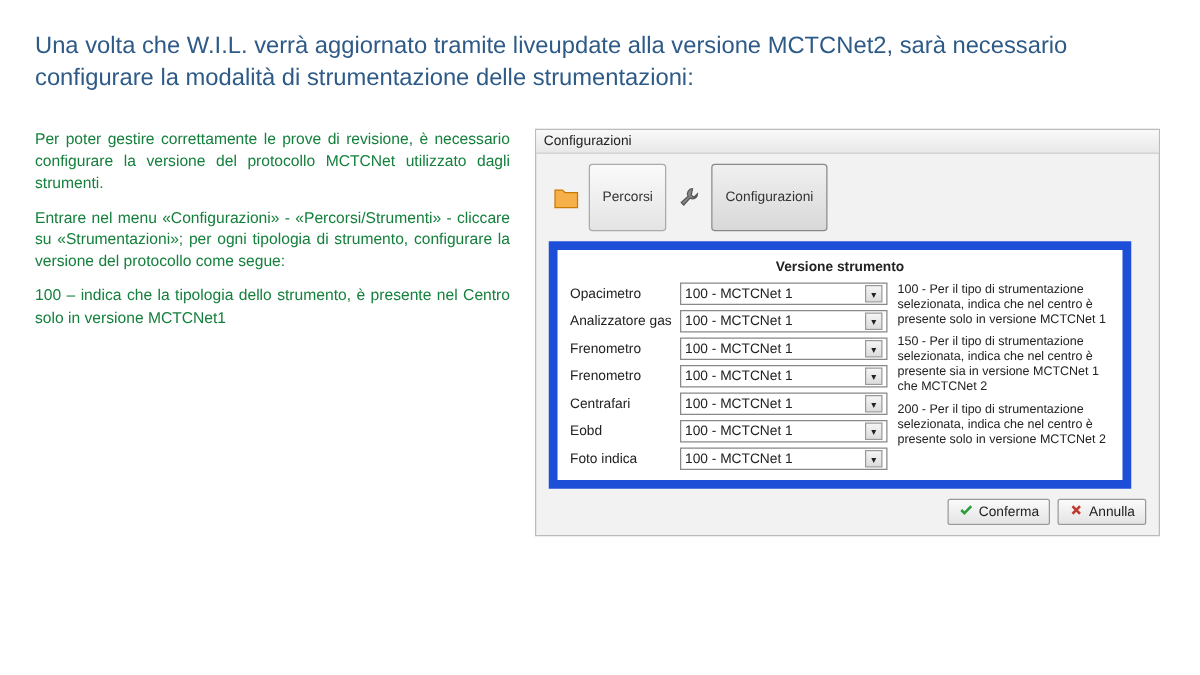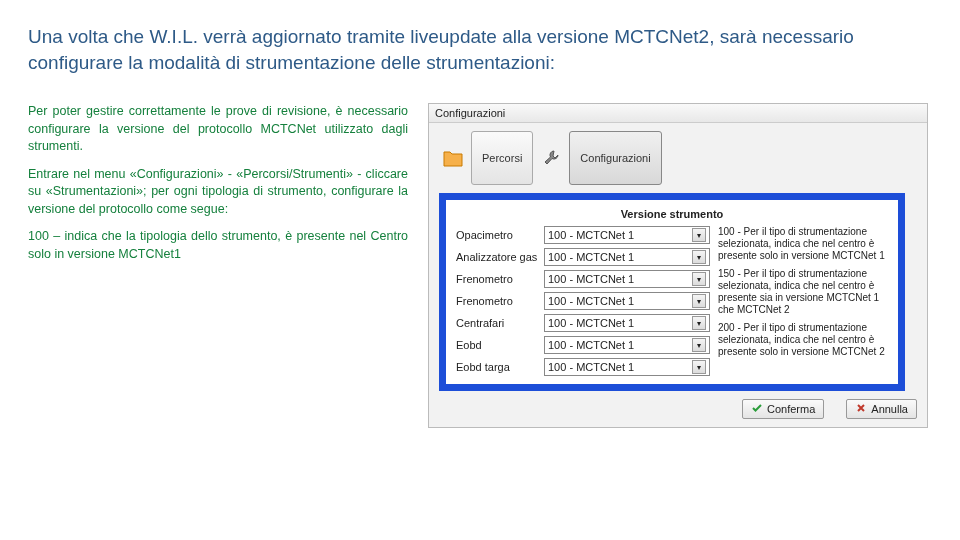--- a/index.html
+++ b/index.html
@@ -27,21 +27,21 @@
   .rowwrap { display: flex; gap: 8px; }
   .fieldcol { flex: 1; }
   .row { display: flex; align-items: center; margin-bottom: 4px; }
   .row .lbl { width: 88px; font-size: 11px; }
   .row .select { flex: 1; display: flex; align-items: center; background: #fff; border: 1px solid #888; height: 18px; padding: 0 3px; font-size: 11px; position: relative; justify-content: space-between; }
   .caret { width: 14px; height: 14px; background: linear-gradient(#f5f5f5,#dcdcdc); border: 1px solid #999; display: flex; align-items: center; justify-content: center; font-size: 8px; }
   
   .expl { width: 170px; font-size: 10px; color: #222; line-height: 1.2; }
   .expl div { margin-bottom: 6px; }
   
-  .btns { display: flex; justify-content: flex-end; gap: 22px; margin: 6px 10px 8px 10px; }
+  .btns { display: flex; justify-content: flex-end; gap: 6px; margin: 6px 10px 8px 10px; }
   .dlgbtn { display: flex; align-items: center; gap: 4px; background: linear-gradient(#fafafa,#e4e4e4); border: 1px solid #999; border-radius: 2px; padding: 2px 8px; font-size: 11px; }
 </style>
 </head>
 <body>
 
 <div class="page">
   <div class="heading">Una volta che W.I.L. verrà aggiornato tramite liveupdate alla versione MCTCNet2, sarà necessario configurare la modalità di strumentazione delle strumentazioni:</div>
 
   <div class="cols">
     <div class="leftcol">
@@ -110,21 +110,21 @@
               </span>
             </div>
             <div class="row">
               <span class="lbl">Eobd</span>
               <span class="select">
                 <span>100 - MCTCNet 1</span>
                 <span class="caret">▾</span>
               </span>
             </div>
             <div class="row">
-              <span class="lbl">Eobd targa</span>
+              <span class="lbl">Foto indica</span>
               <span class="select">
                 <span>100 - MCTCNet 1</span>
                 <span class="caret">▾</span>
               </span>
             </div>
           </div>
           <div class="expl">
             <div>100 - Per il tipo di strumentazione selezionata, indica che nel centro è presente solo in versione MCTCNet 1</div>
             <div>150 - Per il tipo di strumentazione selezionata, indica che nel centro è presente sia in versione MCTCNet 1 che MCTCNet 2</div>
             <div>200 - Per il tipo di strumentazione selezionata, indica che nel centro è presente solo in versione MCTCNet 2</div>

